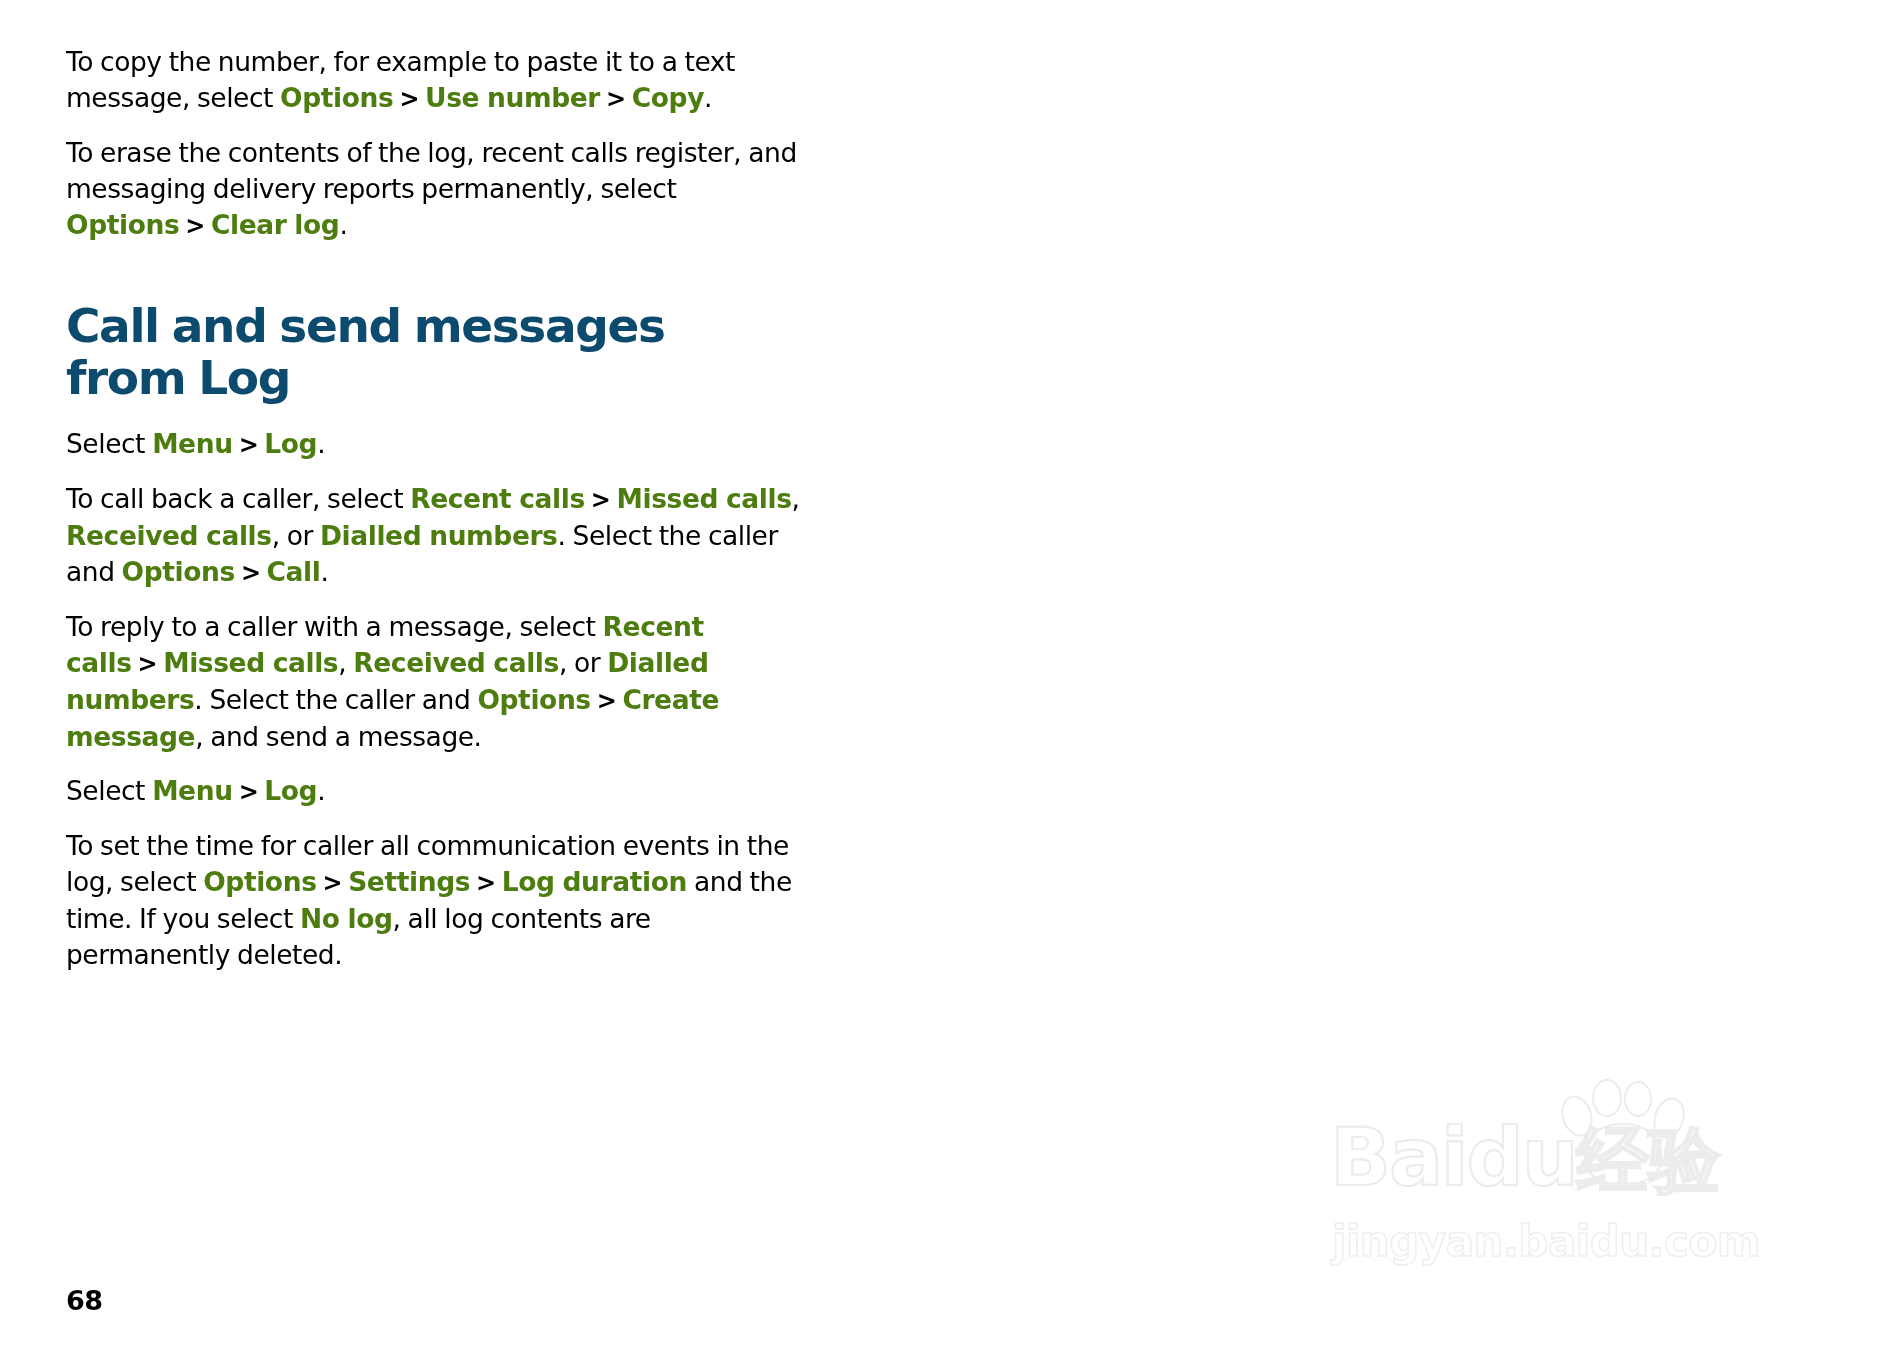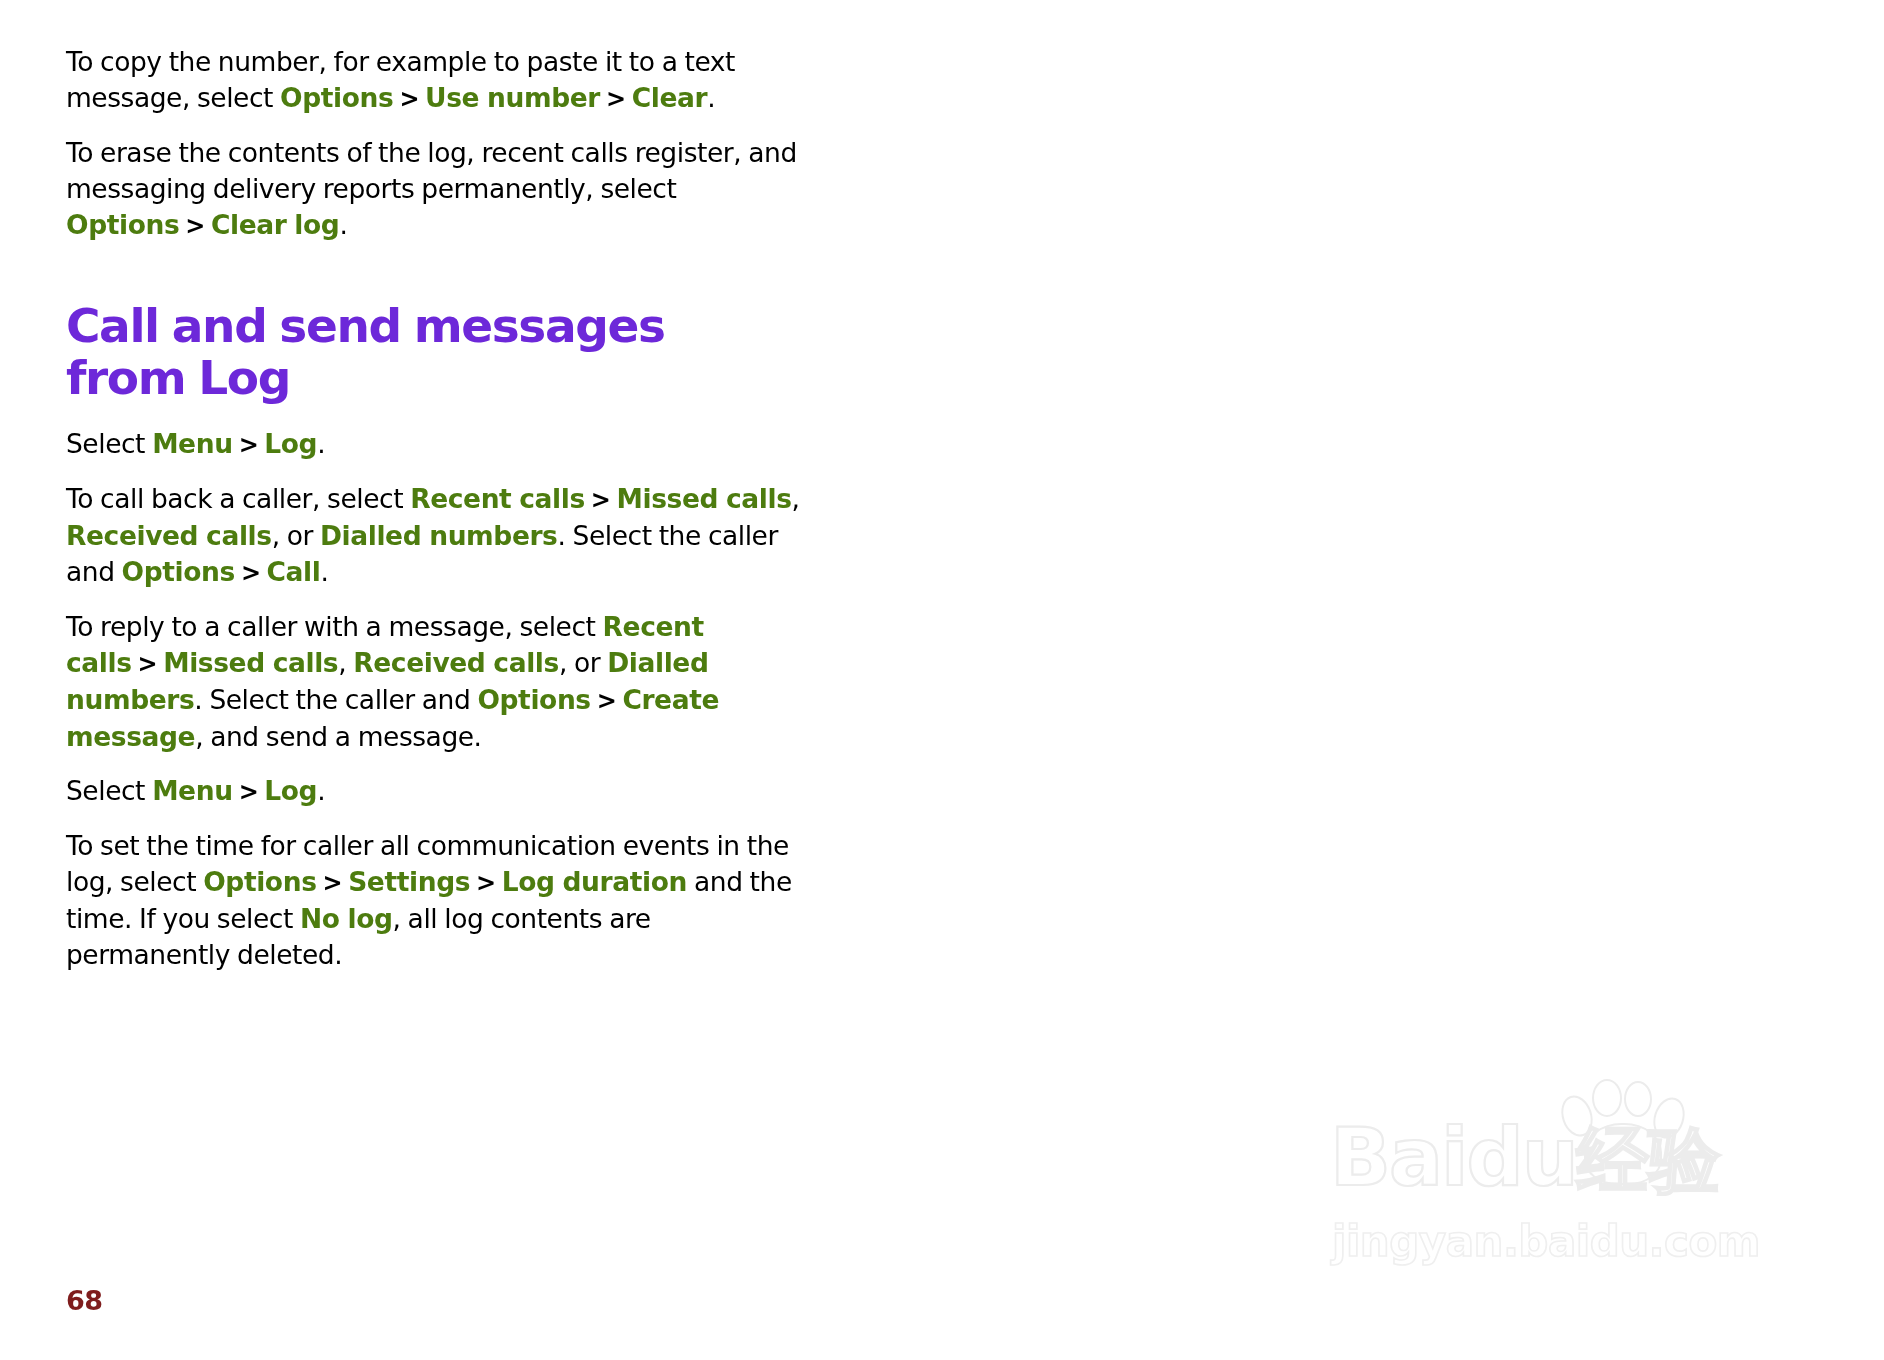--- a/index.html
+++ b/index.html
@@ -51,37 +51,37 @@
     padding: 0 6px;
     font-size: 24px;
   }
 
   
   .h1 {
     font-family: "DejaVu Sans", "Liberation Sans", sans-serif;
     font-size: 47px;
     line-height: 52px;
     font-weight: bold;
-    color: #6d28d9;
+    color: #0c4a6e;
     letter-spacing: -1.4px;
     word-spacing: -2px;
     margin: 56px 0 22px 0;
     max-width: 660px;
   }
   .h1.second { margin-top: 60px; margin-bottom: 20px; }
 
   
   .footer-page {
     position: absolute;
     left: 66px;
     top: 1285px;
     font-family: "DejaVu Sans", "Liberation Sans", sans-serif;
     font-size: 27px;
     font-weight: bold;
-    color: #7f1d1d;
+    color: #000000;
     letter-spacing: -0.5px;
   }
   .footer-copy {
     position: absolute;
     right: 56px;
     top: 1285px;
     font-family: "DejaVu Sans", "Liberation Sans", sans-serif;
     font-size: 27px;
     font-weight: bold;
     color: #000000;
@@ -143,21 +143,21 @@
     background: transparent;
   }
 </style>
 </head>
 <body>
 
 <div class="page">
 
   <div class="column">
 
-    <p class="para"><span>To copy the number, for example to paste it to a text message, select </span><span class="ui">Options</span><span class="sep">&gt;</span><span class="ui">Use number</span><span class="sep">&gt;</span><span class="ui">Clear</span><span>.</span></p>
+    <p class="para"><span>To copy the number, for example to paste it to a text message, select </span><span class="ui">Options</span><span class="sep">&gt;</span><span class="ui">Use number</span><span class="sep">&gt;</span><span class="ui">Copy</span><span>.</span></p>
 
 
     <p class="para"><span>To erase the contents of the log, recent calls register, and messaging delivery reports permanently, select </span><span class="ui">Options</span><span class="sep">&gt;</span><span class="ui">Clear log</span><span>.</span></p>
 
     <h1 class="h1">Call and send messages from Log</h1>
 
     <p class="para"><span>Select </span><span class="ui">Menu</span><span class="sep">&gt;</span><span class="ui">Log</span><span>.</span></p>
 
     <p class="para"><span>To call back a caller, select </span><span class="ui">Recent calls</span><span class="sep">&gt;</span><span class="ui">Missed calls</span><span>, </span><span class="ui">Received calls</span><span>, or </span><span class="ui">Dialled numbers</span><span>. Select the caller and </span><span class="ui">Options</span><span class="sep">&gt;</span><span class="ui">Call</span><span>.</span></p>
 

